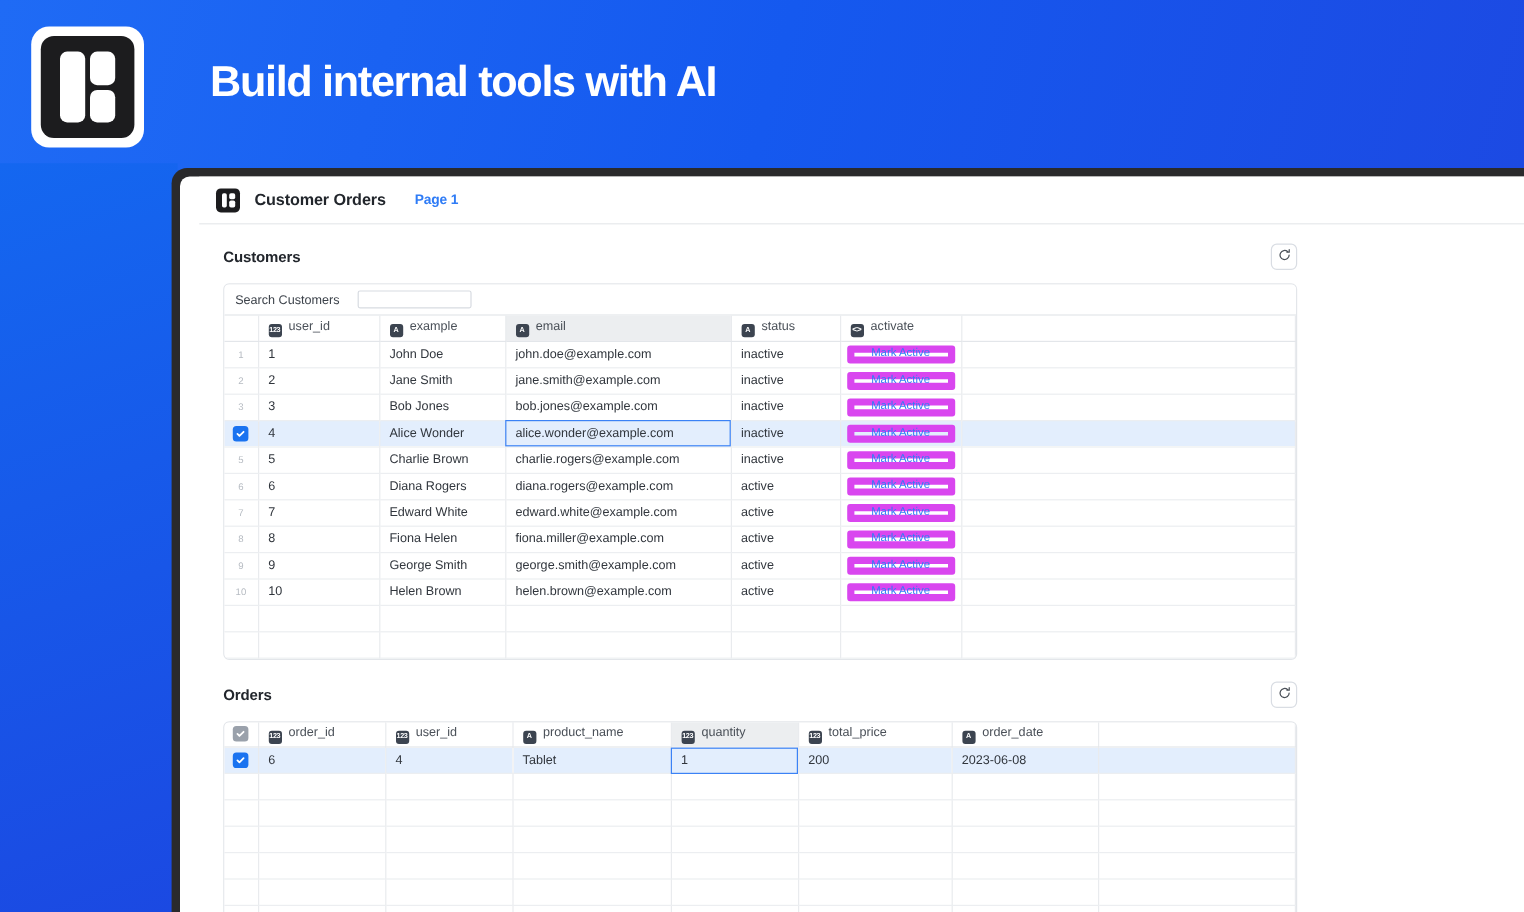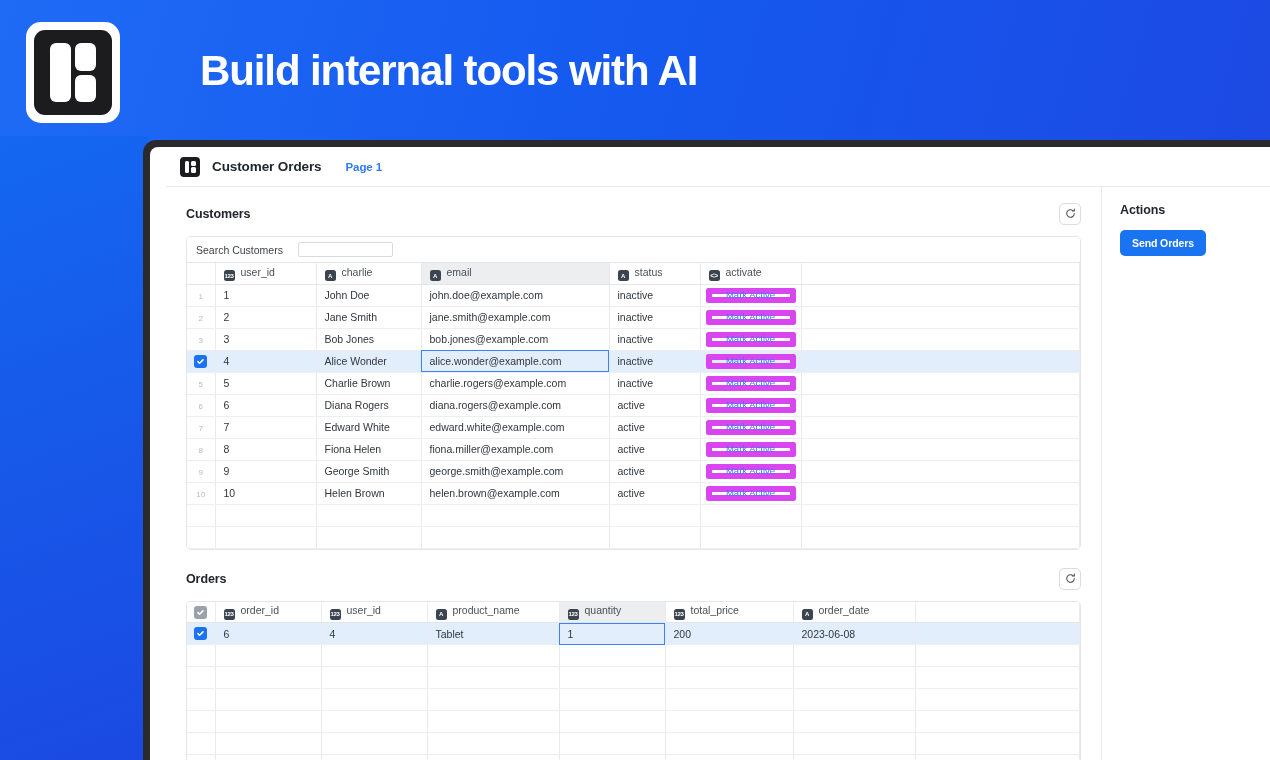--- a/index.html
+++ b/index.html
@@ -27,22 +27,22 @@
   .promo-logo-inner {
     width: 78px; height: 85px; background: #1c1c1e; border-radius: 11px;
     display: flex; align-items: center; justify-content: center; gap: 4px;
     padding: 13px 14px;
   }
   .logo-col-l { width: 21px; height: 100%; background: #fff; border-radius: 6px; }
   .logo-col-r { width: 21px; height: 100%; display: flex; flex-direction: column; gap: 4px; }
   .logo-col-r span { flex: 1; background: #fff; border-radius: 6px; display: block; }
   .promo-title {
     position: absolute; left: 175px; top: 48px;
-    color: #ffffff; font-size: 42px; font-weight: bold;
-    letter-spacing: -1.1px; line-height: 1.1; margin-left: 25px;
+    color: #ffffff; font-size: 36px; font-weight: bold;
+    letter-spacing: -1.1px; line-height: 1.1;
   }
 
   
   .app-window {
     position: absolute; left: 143px; top: 140px;
     width: 1127px; height: 620px;
     background: #2a2a2c;
     border-radius: 13px 0 0 0;
     padding: 7px 0 0 7px;
     overflow: hidden;
@@ -222,21 +222,21 @@
                 <col style="width:101px">
                 <col>
           </colgroup>
           <thead>
             <tr>
               <th class="gutter"></th>
               <th>
                 <span class="typ-icon">123</span><span>user_id</span>
               </th>
               <th>
-                <span class="typ-icon">A</span><span>charlie</span>
+                <span class="typ-icon">A</span><span>example</span>
               </th>
               <th class="hl">
                 <span class="typ-icon">A</span><span>email</span>
               </th>
               <th>
                 <span class="typ-icon">A</span><span>status</span>
               </th>
               <th>
                 <span class="typ-icon code">&lt;&gt;</span><span>activate</span>
               </th>
@@ -508,20 +508,16 @@
                   <td></td>
                   <td></td>
                   <td></td>
                 </tr>
               </tbody>
         </table>
       </div>
 
     </div>
 
-    <div class="side-col">
-      <div class="side-title">Actions</div>
-      <button class="send-btn">Send Orders</button>
-    </div>
 
   </div>
  </div>
 </div>
 
 </body></html>

